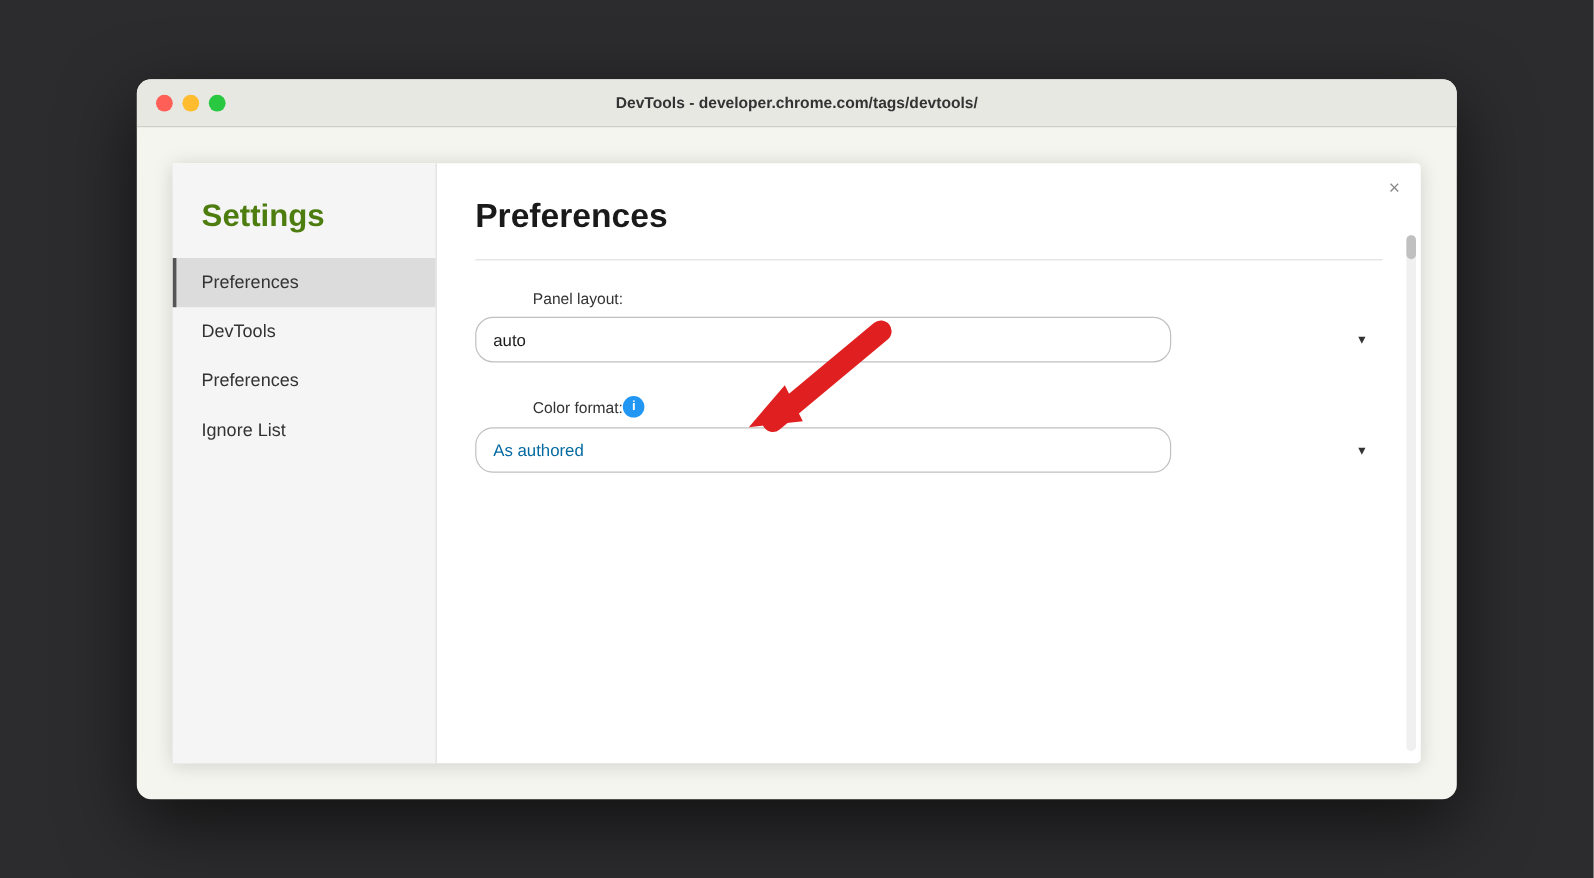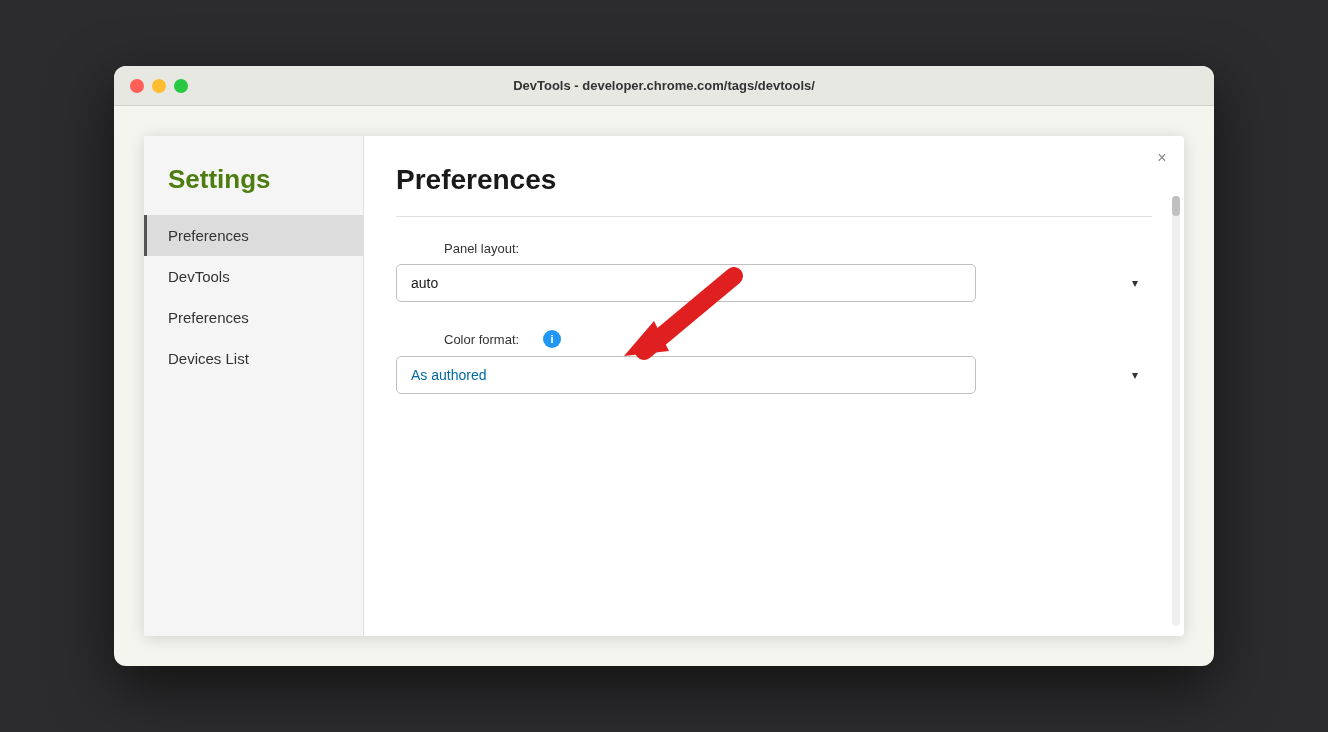--- a/index.html
+++ b/index.html
@@ -155,41 +155,41 @@
     }
 
     .select-dropdown {
       width: 100%;
       max-width: 580px;
       padding: 10px 14px;
       font-size: 14px;
       color: #1a1a1a;
       background: #fff;
       border: 1px solid #c0c0c0;
-      border-radius: 5px;
+      border-radius: 15px;
       appearance: none;
       -webkit-appearance: none;
       cursor: pointer;
       outline: none;
     }
 
     .select-arrow {
       position: absolute;
       right: 14px;
       top: 50%;
       transform: translateY(-50%);
       pointer-events: none;
       color: #333;
       font-size: 12px;
     }
 
     .color-format-row {
       display: flex;
       align-items: center;
-      gap: 24px;
+      gap: 0;
       margin-bottom: 8px;
     }
 
     .info-icon {
       width: 18px;
       height: 18px;
       background: #2196F3;
       border-radius: 50%;
       display: flex;
       align-items: center;
@@ -264,21 +264,21 @@
         <li class="sidebar-item active">
           <span>Preferences</span>
         </li>
         <li class="sidebar-item">
           <span>DevTools</span>
         </li>
         <li class="sidebar-item">
           <span>Preferences</span>
         </li>
         <li class="sidebar-item">
-          <span>Devices List</span>
+          <span>Ignore List</span>
         </li>
       </ul>
     </div>
 
     <div class="main-content">
       <h1 class="main-title">Preferences</h1>
       <div class="divider"></div>
 
       <div>
         <div class="section-label">Panel layout:</div>

